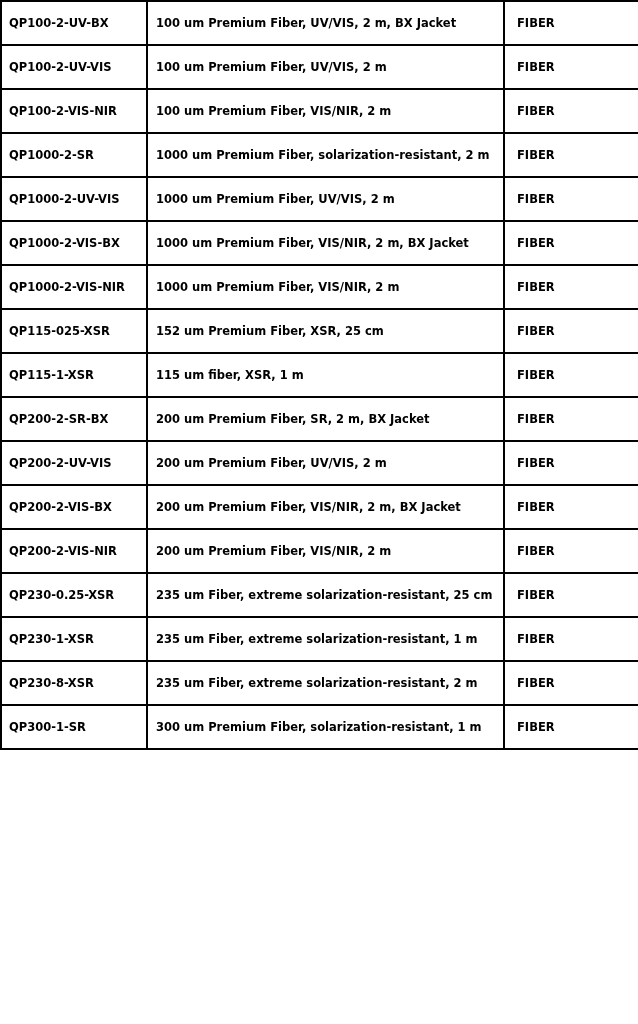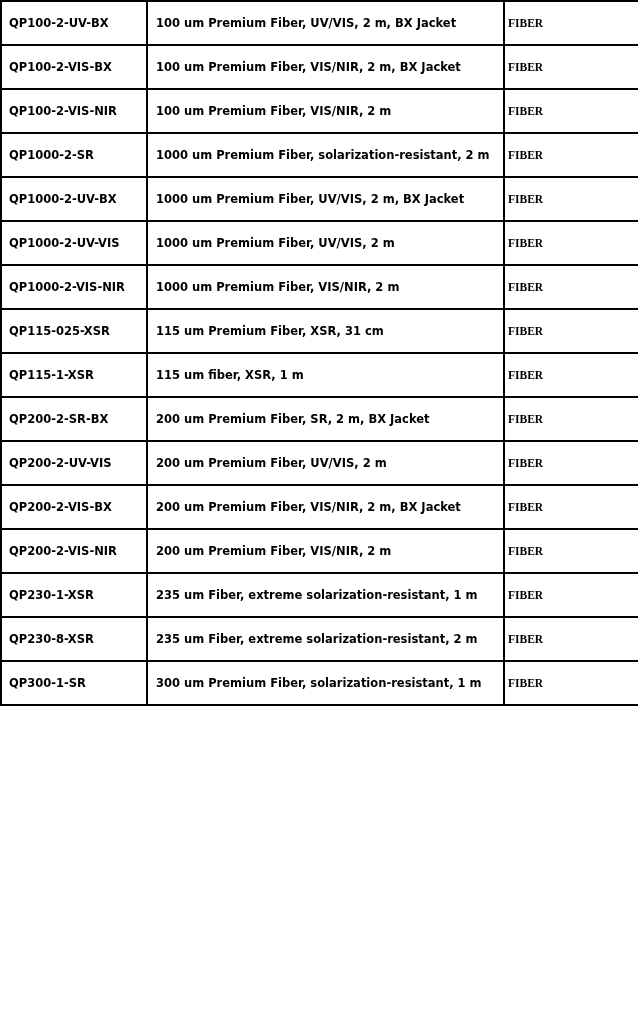--- a/index.html
+++ b/index.html
@@ -29,71 +29,71 @@
     color: #000000;
     vertical-align: middle;
     height: 44px;
     box-sizing: border-box;
     padding: 4px 6px 4px 7px;
     overflow: hidden;
     white-space: nowrap;
   }
   #product-table td.cell-sku { font-size: 11.5px; margin-top: 24px; }
   #product-table td.cell-desc { padding-left: 8px; }
-  #product-table td.cell-cat { padding-left: 3px; font-family: Liberation Serif, serif; }
+  #product-table td.cell-cat { padding-left: 12px; }
   #product-table tr:first-child td { border-top-width: 2px; }
 </style>
 </head>
 <body>
 
 <table id="product-table">
   <colgroup>
     <col class="col-sku">
     <col class="col-desc">
     <col class="col-cat">
   </colgroup>
   <tbody>
       <tr>
         <td class="cell-sku">QP100-2-UV-BX</td>
         <td class="cell-desc">100 um Premium Fiber, UV/VIS, 2 m, BX Jacket</td>
         <td class="cell-cat">FIBER</td>
       </tr>
       <tr>
-        <td class="cell-sku">QP100-2-VIS-BX</td>
-        <td class="cell-desc">100 um Premium Fiber, VIS/NIR, 2 m, BX Jacket</td>
+        <td class="cell-sku">QP100-2-UV-VIS</td>
+        <td class="cell-desc">100 um Premium Fiber, UV/VIS, 2 m</td>
         <td class="cell-cat">FIBER</td>
       </tr>
       <tr>
         <td class="cell-sku">QP100-2-VIS-NIR</td>
         <td class="cell-desc">100 um Premium Fiber, VIS/NIR, 2 m</td>
         <td class="cell-cat">FIBER</td>
       </tr>
       <tr>
         <td class="cell-sku">QP1000-2-SR</td>
         <td class="cell-desc">1000 um Premium Fiber, solarization-resistant, 2 m</td>
         <td class="cell-cat">FIBER</td>
       </tr>
       <tr>
-        <td class="cell-sku">QP1000-2-UV-BX</td>
-        <td class="cell-desc">1000 um Premium Fiber, UV/VIS, 2 m, BX Jacket</td>
+        <td class="cell-sku">QP1000-2-UV-VIS</td>
+        <td class="cell-desc">1000 um Premium Fiber, UV/VIS, 2 m</td>
         <td class="cell-cat">FIBER</td>
       </tr>
       <tr>
-        <td class="cell-sku">QP1000-2-UV-VIS</td>
-        <td class="cell-desc">1000 um Premium Fiber, UV/VIS, 2 m</td>
+        <td class="cell-sku">QP1000-2-VIS-BX</td>
+        <td class="cell-desc">1000 um Premium Fiber, VIS/NIR, 2 m, BX Jacket</td>
         <td class="cell-cat">FIBER</td>
       </tr>
       <tr>
         <td class="cell-sku">QP1000-2-VIS-NIR</td>
         <td class="cell-desc">1000 um Premium Fiber, VIS/NIR, 2 m</td>
         <td class="cell-cat">FIBER</td>
       </tr>
       <tr>
         <td class="cell-sku">QP115-025-XSR</td>
-        <td class="cell-desc">115 um Premium Fiber, XSR, 31 cm</td>
+        <td class="cell-desc">152 um Premium Fiber, XSR, 25 cm</td>
         <td class="cell-cat">FIBER</td>
       </tr>
       <tr>
         <td class="cell-sku">QP115-1-XSR</td>
         <td class="cell-desc">115 um fiber, XSR, 1 m</td>
         <td class="cell-cat">FIBER</td>
       </tr>
       <tr>
         <td class="cell-sku">QP200-2-SR-BX</td>
         <td class="cell-desc">200 um Premium Fiber, SR, 2 m, BX Jacket</td>
@@ -108,20 +108,25 @@
         <td class="cell-sku">QP200-2-VIS-BX</td>
         <td class="cell-desc">200 um Premium Fiber, VIS/NIR, 2 m, BX Jacket</td>
         <td class="cell-cat">FIBER</td>
       </tr>
       <tr>
         <td class="cell-sku">QP200-2-VIS-NIR</td>
         <td class="cell-desc">200 um Premium Fiber, VIS/NIR, 2 m</td>
         <td class="cell-cat">FIBER</td>
       </tr>
       <tr>
+        <td class="cell-sku">QP230-0.25-XSR</td>
+        <td class="cell-desc">235 um Fiber, extreme solarization-resistant, 25 cm</td>
+        <td class="cell-cat">FIBER</td>
+      </tr>
+      <tr>
         <td class="cell-sku">QP230-1-XSR</td>
         <td class="cell-desc">235 um Fiber, extreme solarization-resistant, 1 m</td>
         <td class="cell-cat">FIBER</td>
       </tr>
       <tr>
         <td class="cell-sku">QP230-8-XSR</td>
         <td class="cell-desc">235 um Fiber, extreme solarization-resistant, 2 m</td>
         <td class="cell-cat">FIBER</td>
       </tr>
       <tr>

